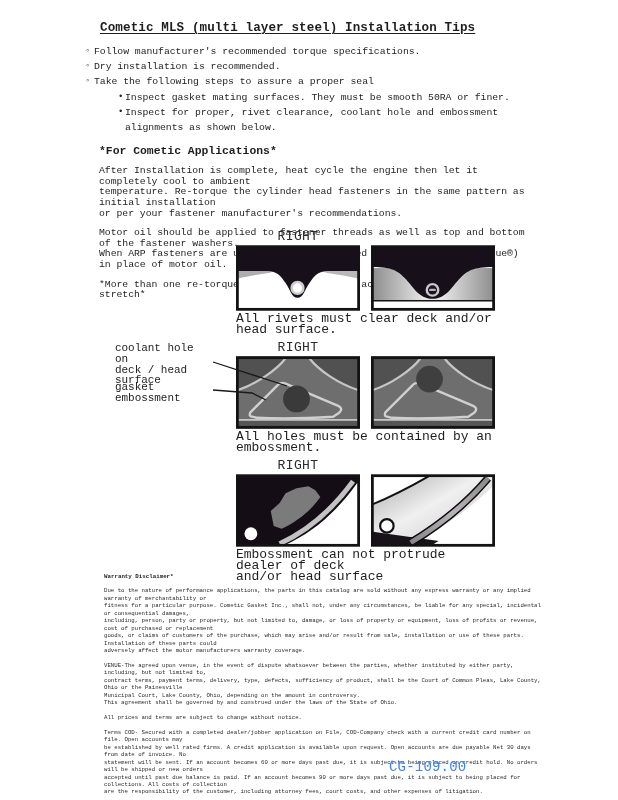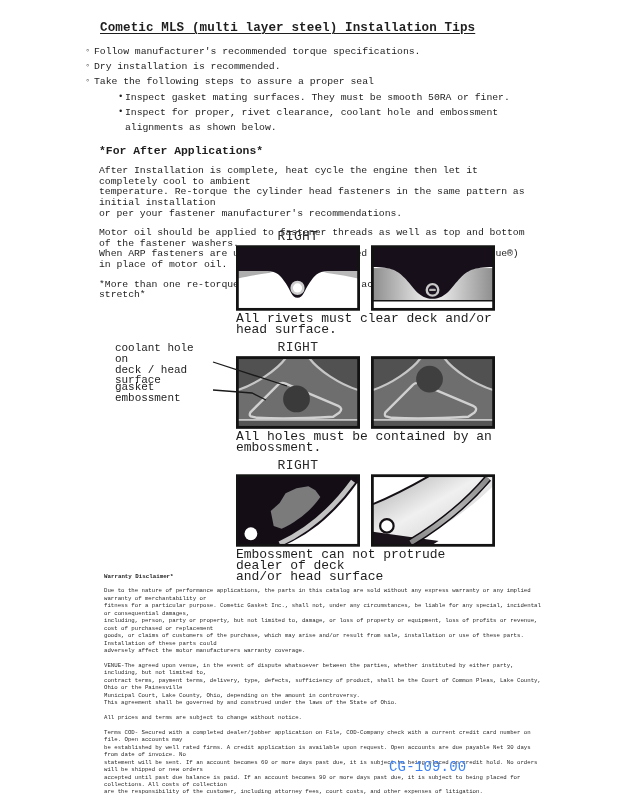--- a/index.html
+++ b/index.html
@@ -57,21 +57,21 @@
     </div>
     <div class="brow sub">
       <span class="mk">•</span>
       <span>Inspect gasket mating surfaces.  They must be smooth 50RA or finer.</span>
     </div>
     <div class="brow sub">
       <span class="mk">•</span>
       <span>Inspect for proper, rivet clearance, coolant hole and embossment alignments as shown below.</span>
     </div>
 
-    <h2 class="diesel-h">*For After Applications*</h2>
+    <h2 class="diesel-h">*For Cometic Applications*</h2>
     <p class="dpara pre">After Installation is complete, heat cycle the engine then let it completely cool to ambient
 temperature. Re-torque the cylinder head fasteners in the same pattern as initial installation
 or per your fastener manufacturer's recommendations.</p>
     <p class="dpara pre">Motor oil should be applied to fastener threads as well as top and bottom of the fastener washers.
 When ARP fasteners are used apply the included lubricant (Ultra-Torque®) in place of motor oil.</p>
     <p class="dpara pre">*More than one re-torque may be construed to achieve proper fastener stretch*</p>
   </div>
 
   <div class="figures">
 

